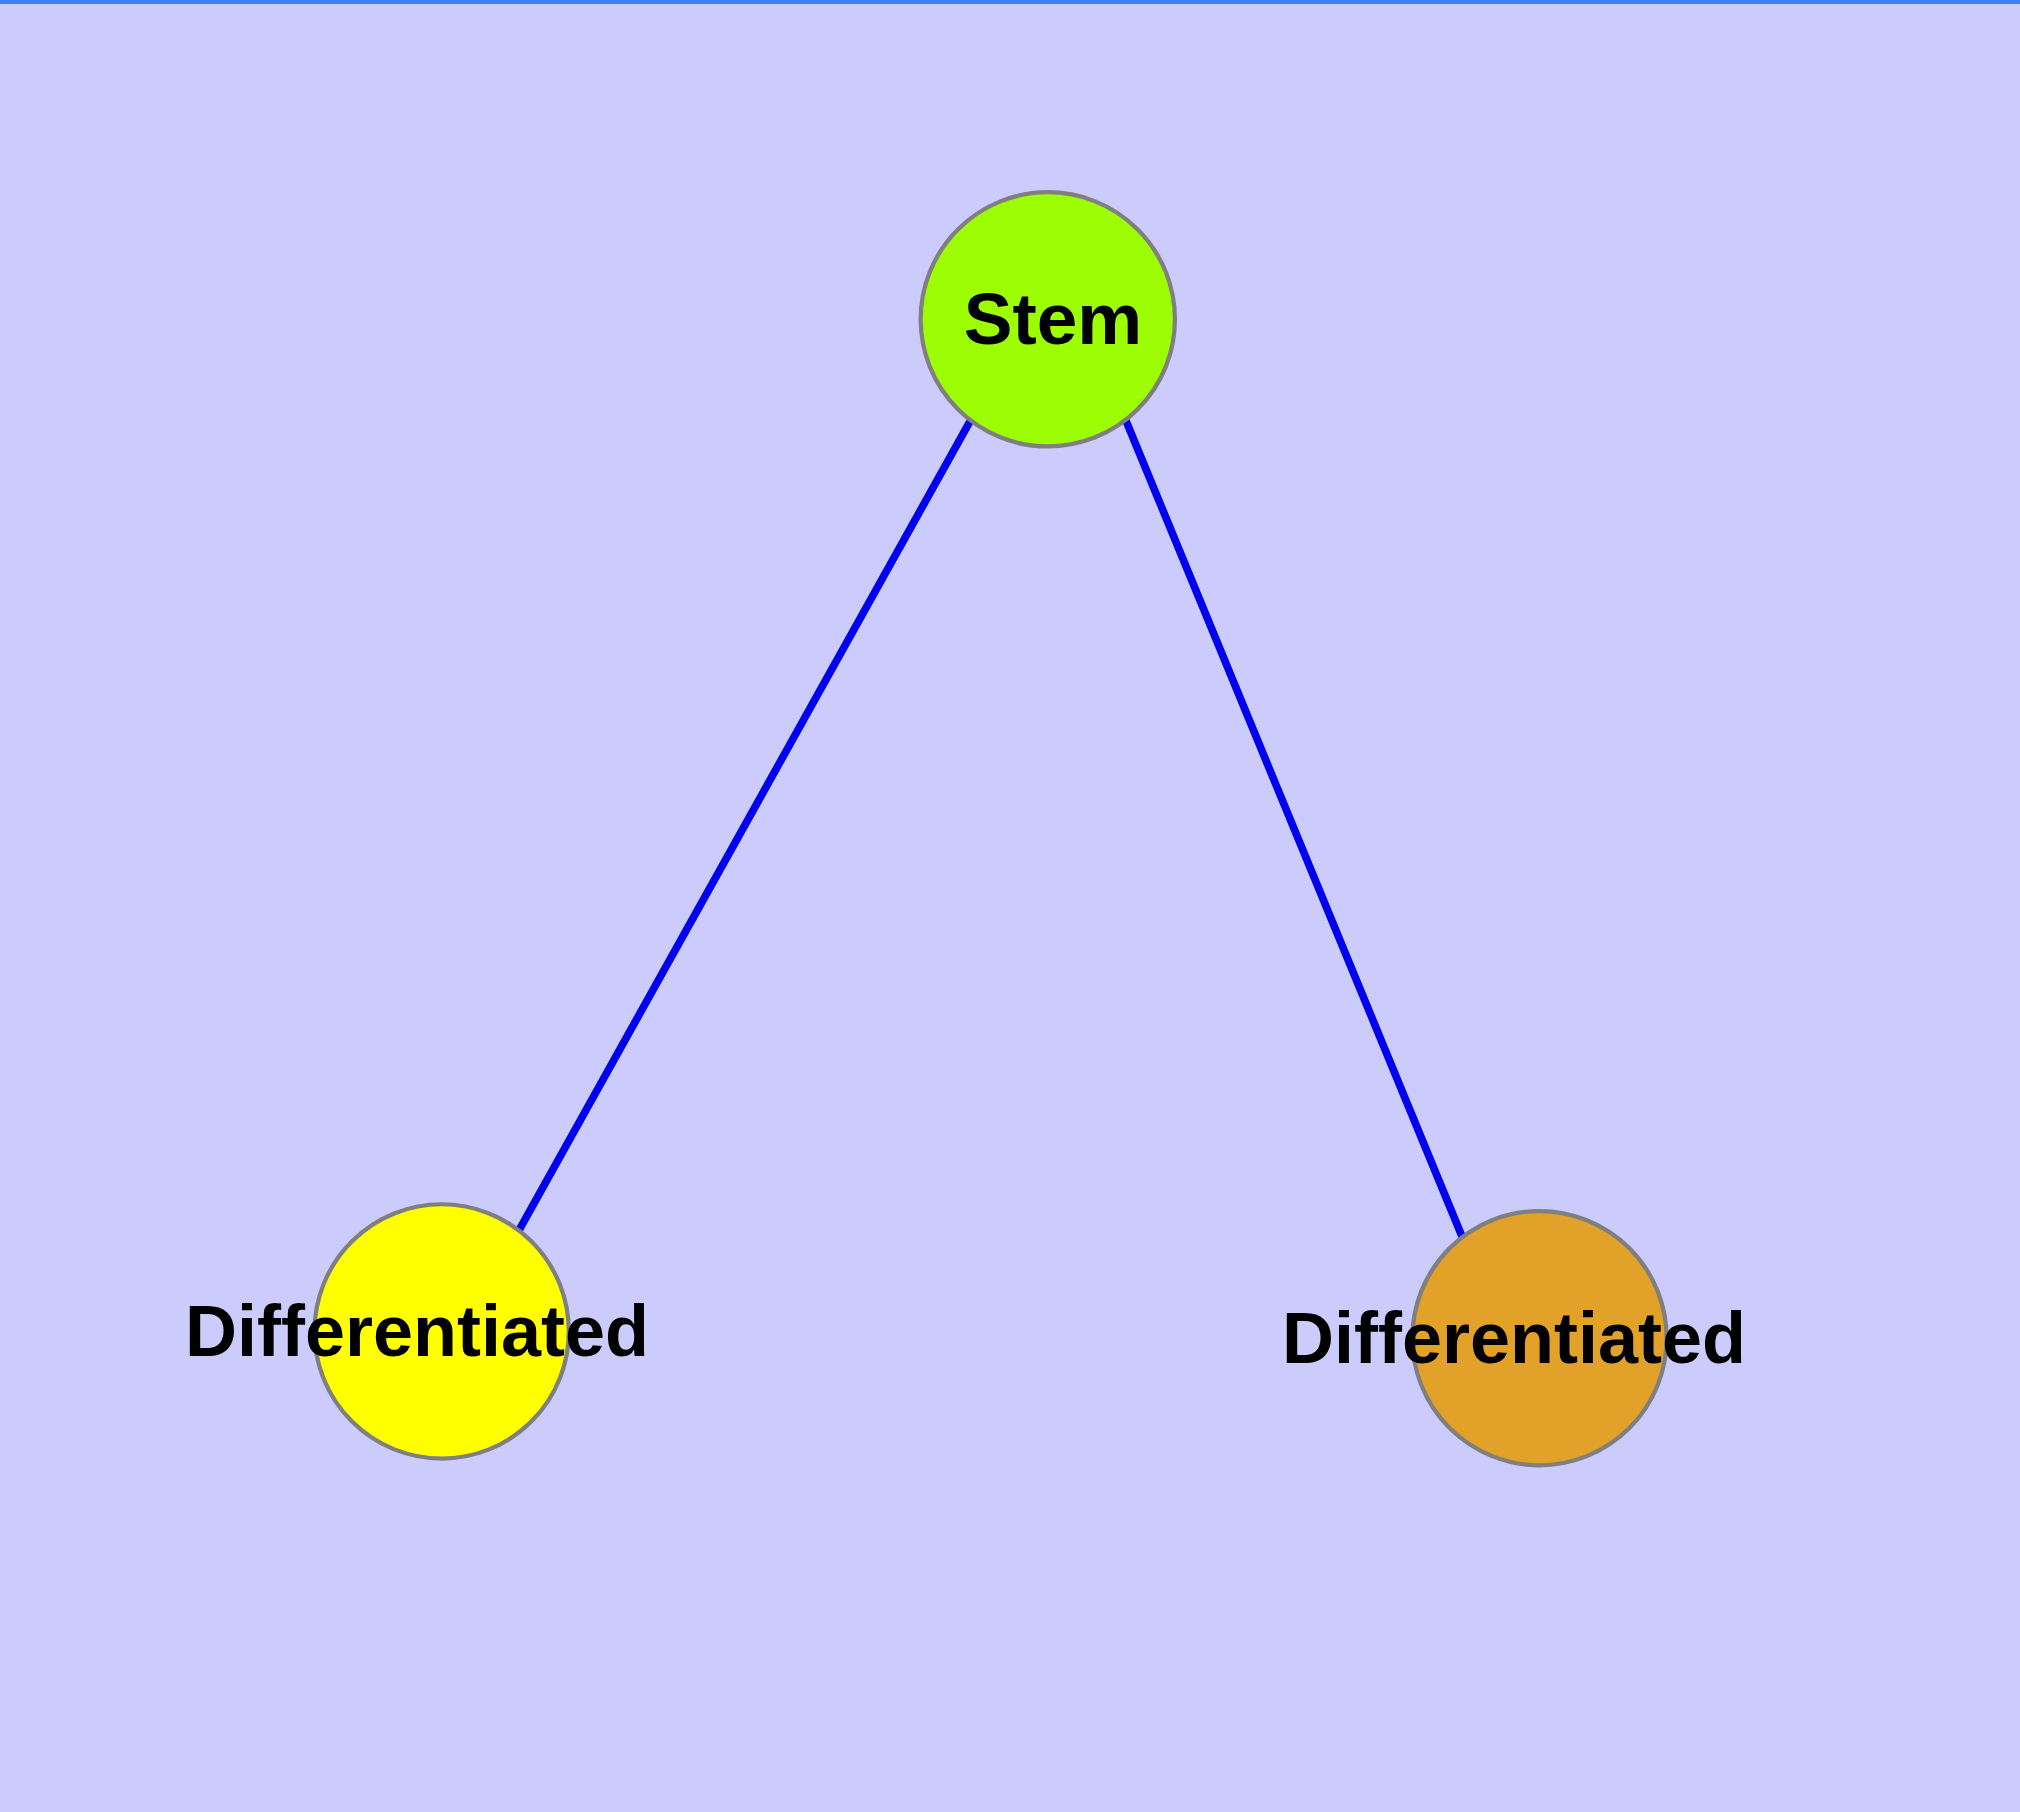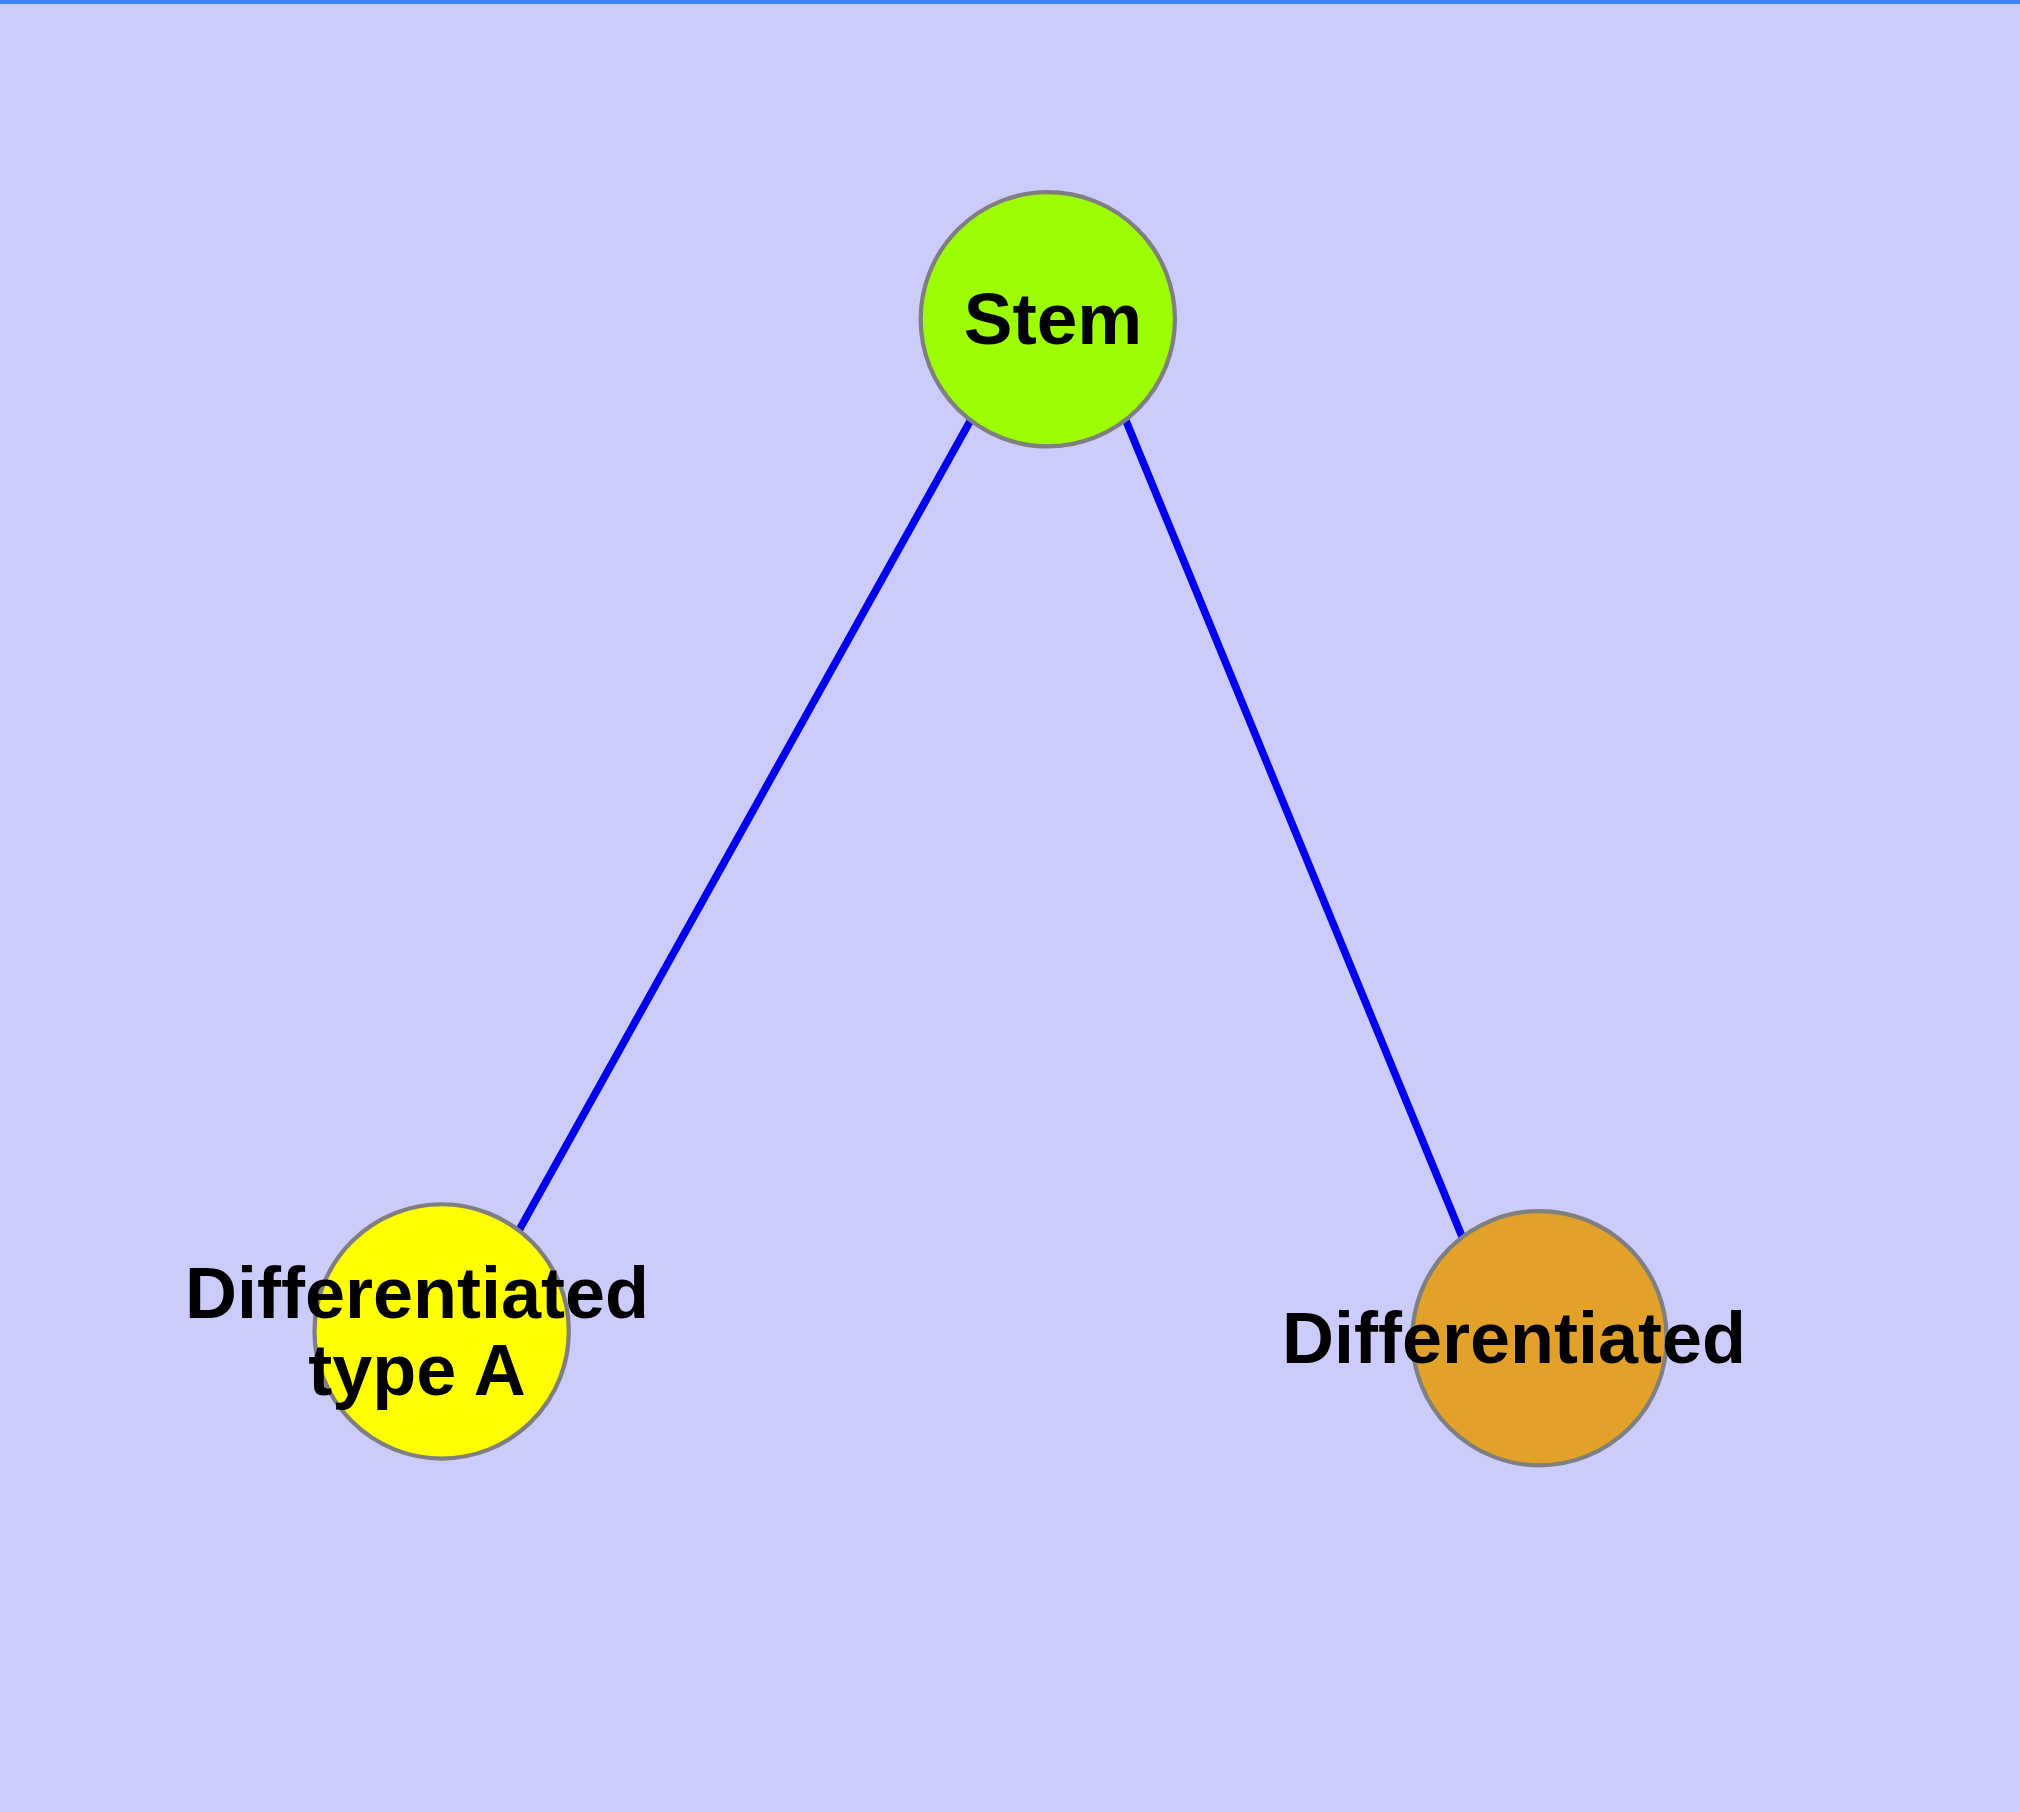--- a/index.html
+++ b/index.html
@@ -74,19 +74,19 @@
         </g>
       <g id="nodes-layer">
           <circle class="node-circle" cx="1236" cy="372" r="150" fill="#9dfd03" stroke="#7f7f7f"></circle>
           <circle class="node-circle" cx="521" cy="1566" r="150" fill="#ffff00" stroke="#7f7f7f"></circle>
           <circle class="node-circle" cx="1816" cy="1574" r="150" fill="#e2a229" stroke="#7f7f7f"></circle>
         </g>
     </svg>
 
     <div id="labels-layer">
         <div class="node-label label-stem" style="left: 1053px; top: 315px; color: rgb(0, 0, 0);"><div>Stem</div></div>
-        <div class="node-label label-leaf" style="left: 417px; top: 1327px; color: rgb(0, 0, 0);"><div>Differentiated</div><div>type A</div></div>
+        <div class="node-label label-leaf" style="left: 417px; top: 1327px; color: rgb(0, 0, 0);"><div>Differentiated</div></div>
         <div class="node-label label-leaf" style="left: 1514px; top: 1334px; color: rgb(0, 0, 0);"><div>Differentiated</div></div>
       </div>
 
   </div>
 </div>
 
 
 </body></html>

